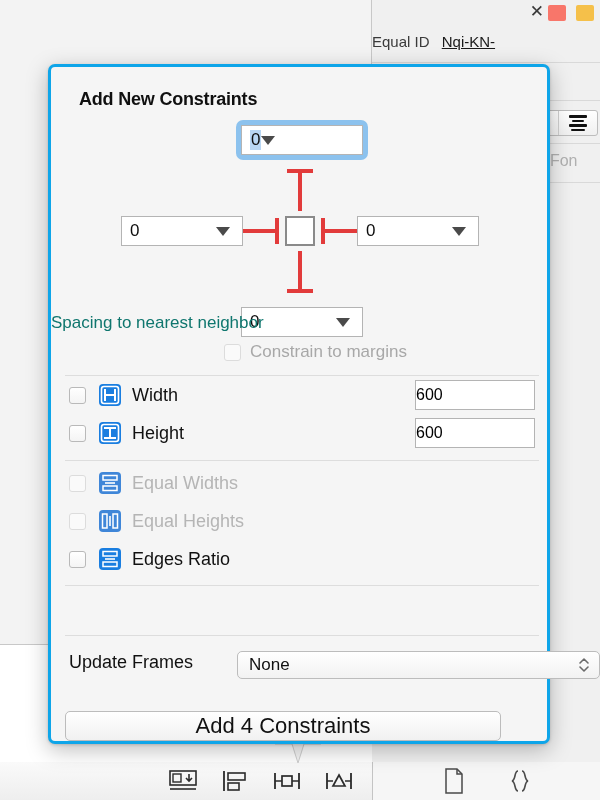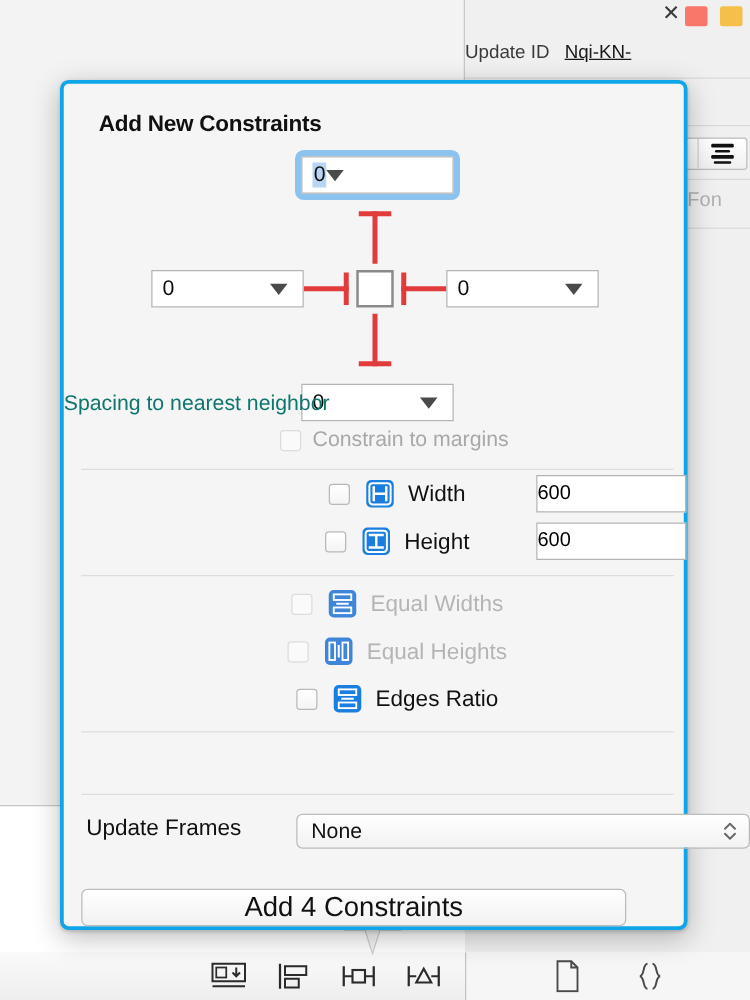--- a/index.html
+++ b/index.html
@@ -168,22 +168,22 @@
     border: 1px solid #b9b9b9; background: linear-gradient(#ffffff, #f4f4f4);
     flex: none;
   }
   .cb.dim { border-color: #dcdcdc; background: #fafafa; }
 
   .sep {
     position: absolute; left: 14px; width: 474px; height: 1px; background: #dddddd;
   }
 
   .row {
-    position: absolute; left: 28px; width: 474px; height: 36px;
-    display: flex; align-items: center; justify-content: center;
+    position: absolute; left: 14px; width: 474px; height: 36px;
+    display: flex; align-items: center;
   }
   .row .cb { margin-left: 4px; }
   .row .glyph { margin-left: 12px; width: 24px; height: 24px; flex: none; }
   .row .label {
     margin-left: 10px; font-size: 18px; color: #111111; white-space: nowrap;
   }
   .row .label.dim { color: #b5b5b5; }
 
   .row .combo-inline {
     position: absolute; right: 4px; width: 120px; height: 30px;
@@ -223,21 +223,21 @@
 
   <div class="bg-canvas"></div>
   <div class="bg-right-panel"></div>
   <div class="bg-left-panel"></div>
 
   <div class="tl-close">✕</div>
   <div class="swatch red"></div>
   <div class="swatch yellow"></div>
 
   <div class="objid-row">
-    <span class="objid-label">Update ID</span>
+    <span class="objid-label">Equal ID</span>
     <span class="objid-value">Nqi-KN-</span>
   </div>
 
   <div class="bg-hrule" style="top:62px"></div>
   <div class="inherit-row">Inherit</div>
   <div class="bg-hrule" style="top:100px"></div>
 
   <div class="align-seg">
     <div class="seg left">
       <div class="bar"></div>

